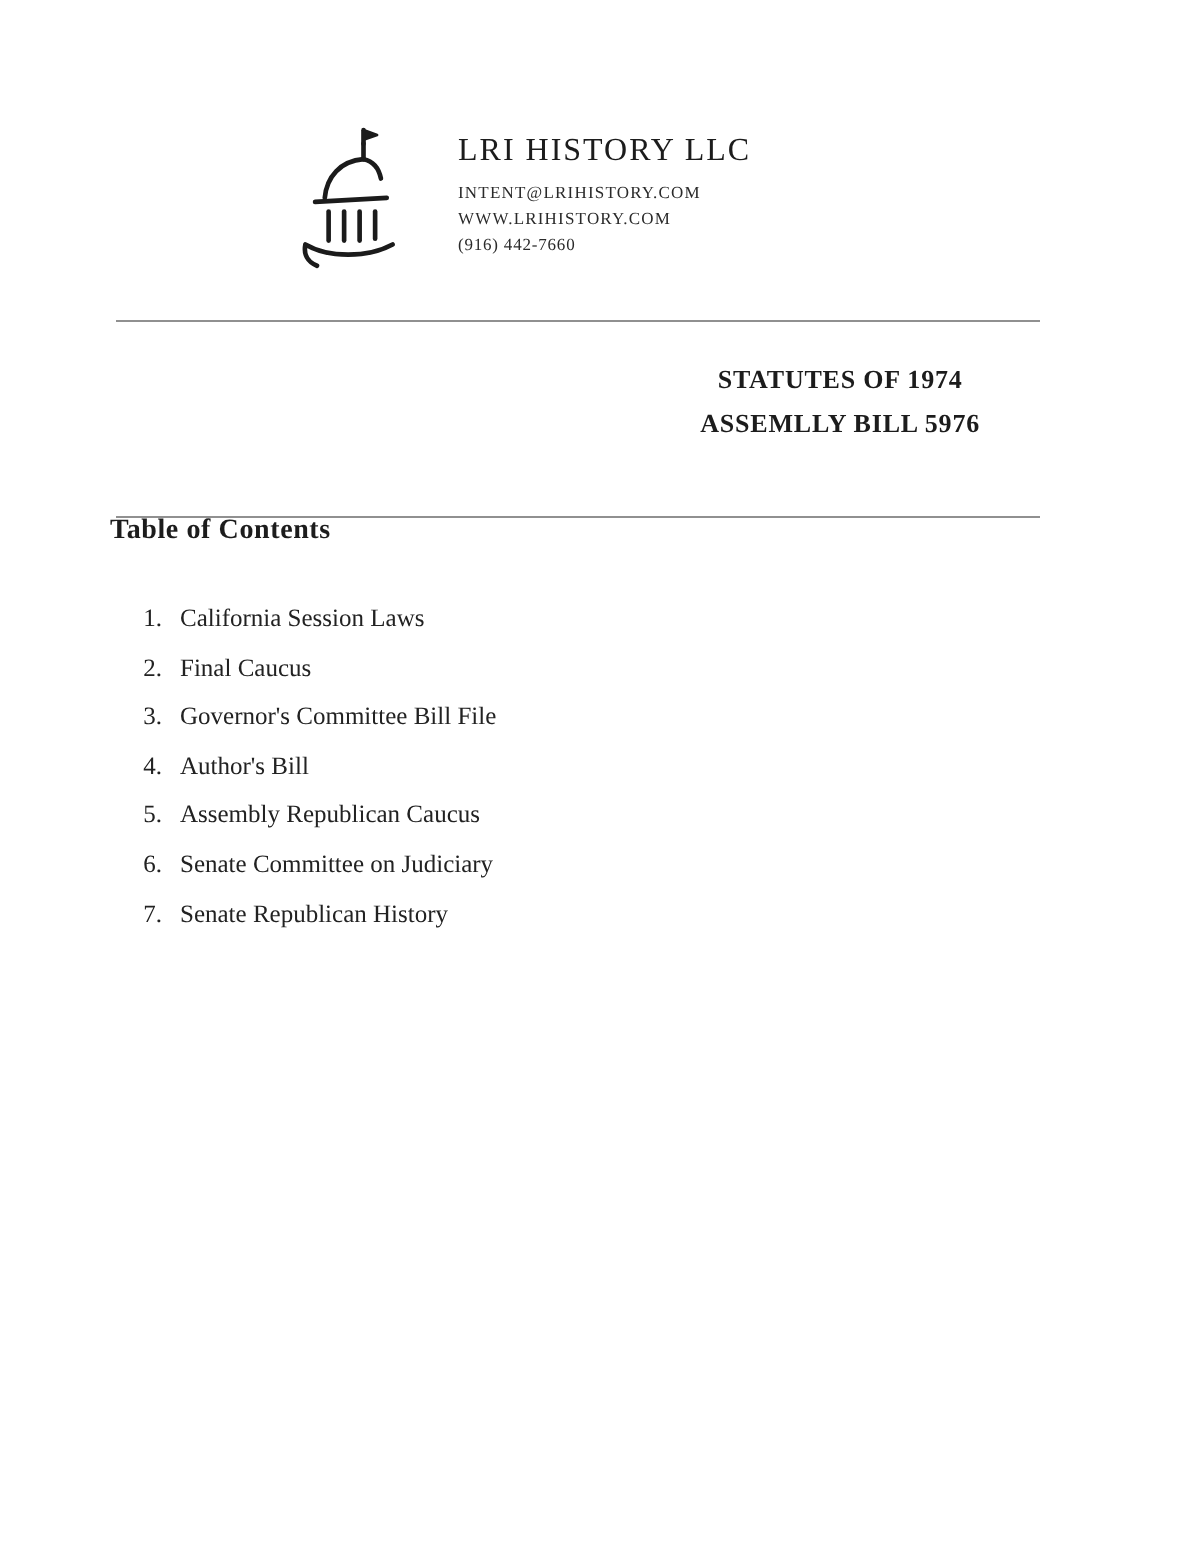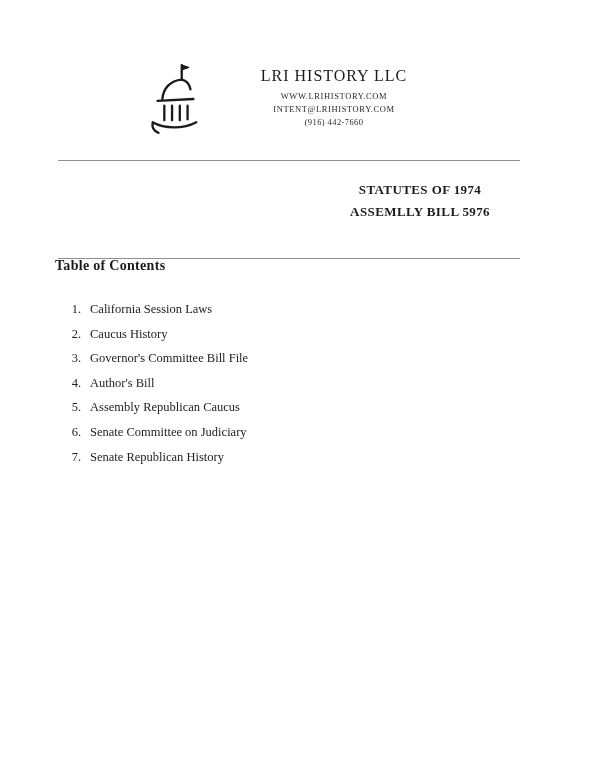--- a/index.html
+++ b/index.html
@@ -25,21 +25,21 @@
     display: flex;
     align-items: center;
     gap: 24px;
   }
   .logo {
     width: 62px;
     height: 76px;
     flex: 0 0 auto;
   }
   .letterhead-text {
-    text-align: center;
+    text-align: left;
     min-width: 210px;
   }
   .company-name {
     font-size: 16px;
     letter-spacing: 1px;
     color: #1c1c1c;
     margin-bottom: 5px;
   }
   .contact-line {
     font-size: 8.5px;
@@ -133,22 +133,22 @@
         <path d="M22 47 L22 62"></path>
         <path d="M30 47 L30 62"></path>
         <path d="M38 47 L38 62"></path>
         <path d="M46 47 L46 61"></path>
 
         <path d="M55 64 C42 71 22 71 10 64 C9 69 11 73 16 75"></path>
       </g>
     </svg>
     <div class="letterhead-text">
       <div class="company-name">LRI HISTORY LLC</div>
+      <div class="contact-line">INTENT@LRIHISTORY.COM</div>
       <div class="contact-line">WWW.LRIHISTORY.COM</div>
-      <div class="contact-line">INTENT@LRIHISTORY.COM</div>
       <div class="contact-phone">(916) 442-7660</div>
     </div>
   </div>
 
   <div class="rule rule-top"></div>
   <div class="rule rule-bottom"></div>
 
   <div class="reference">
     <div class="reference-line">STATUTES OF 1974</div>
     <div class="reference-line">ASSEMLLY BILL 5976</div>
@@ -156,21 +156,21 @@
 
   <div class="toc-title">Table of Contents</div>
 
   <div class="toc-list">
     <div class="toc-item">
       <span class="toc-item-number">1.</span>
       <span class="toc-item-label">California Session Laws</span>
     </div>
     <div class="toc-item">
       <span class="toc-item-number">2.</span>
-      <span class="toc-item-label">Caucus History</span>
+      <span class="toc-item-label">Final Caucus</span>
     </div>
     <div class="toc-item">
       <span class="toc-item-number">3.</span>
       <span class="toc-item-label">Governor's Committee Bill File</span>
     </div>
     <div class="toc-item">
       <span class="toc-item-number">4.</span>
       <span class="toc-item-label">Author's Bill</span>
     </div>
     <div class="toc-item">

